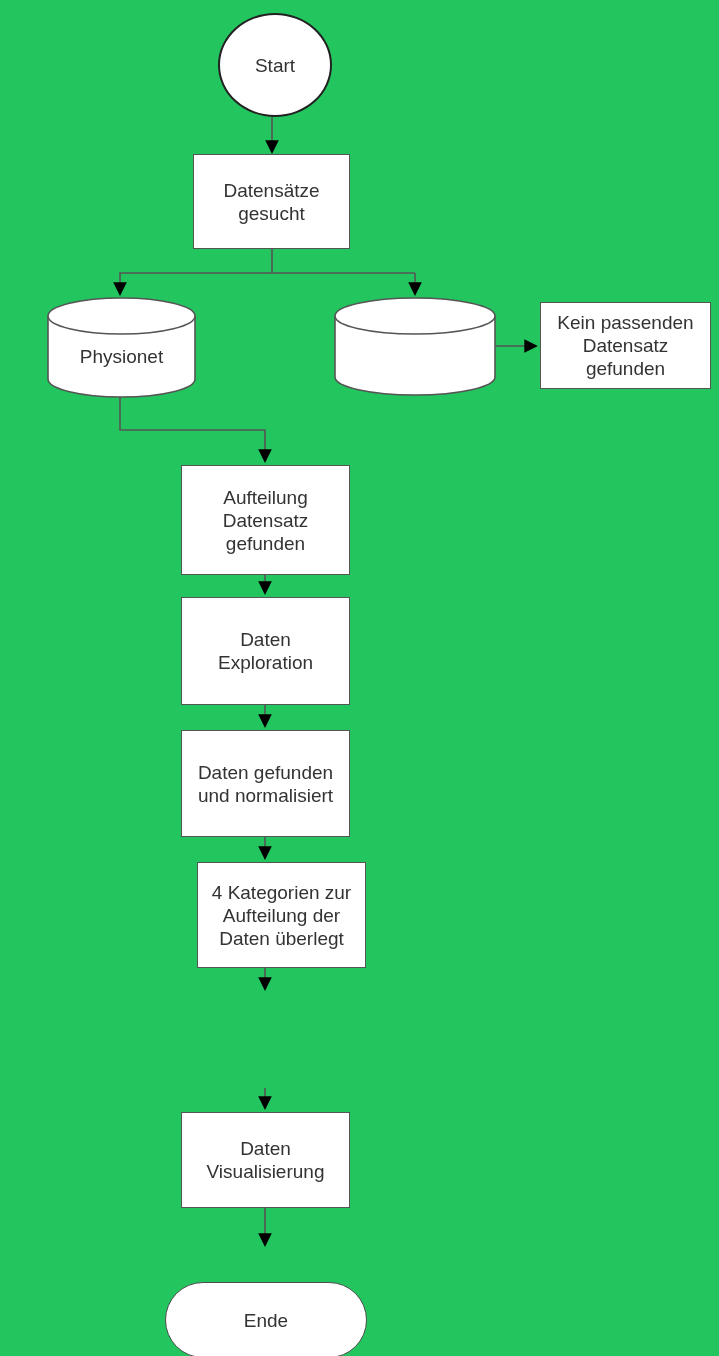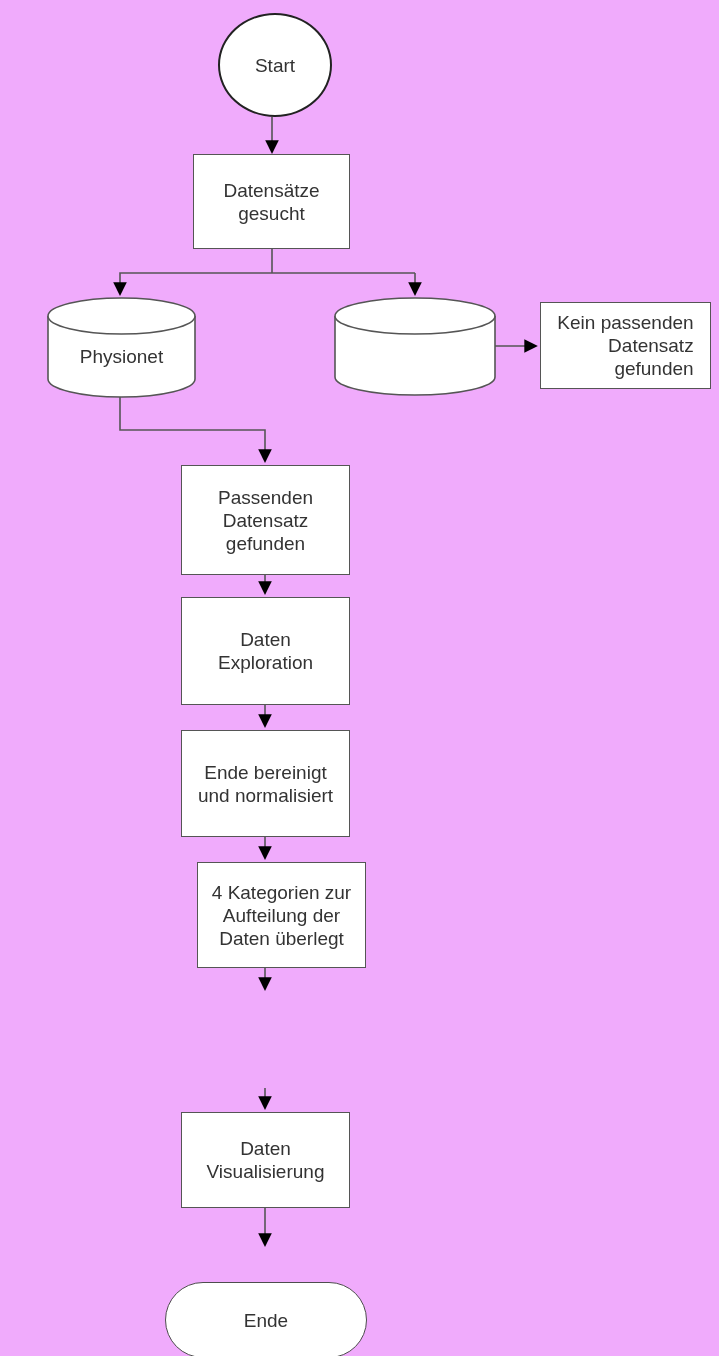--- a/index.html
+++ b/index.html
@@ -1,20 +1,20 @@
 <!DOCTYPE html>
 <html><head>
 <meta charset="utf-8">
 <style>
   html, body { margin: 0; padding: 0; background: #ffffff; }
   #canvas {
     position: relative;
     width: 719px;
     height: 1356px;
-    background: #f0abfc;
+    background: #22c55e;
     font-family: "Liberation Sans", sans-serif;
     overflow: hidden;
   }
   #connector-layer {
     position: absolute;
     left: 0; top: 0;
     width: 719px; height: 1356px;
     z-index: 1;
   }
   .node {
@@ -46,21 +46,21 @@
   }
   .cyl-label {
     background: transparent;
     border: none;
   }
   
   #n-start          { left: 218px; top: 13px;   width: 114px; height: 104px; }
   #n-datensaetze    { left: 193px; top: 154px;  width: 157px; height: 95px;  }
   #n-physionet-lbl  { left: 48px;  top: 316px;  width: 147px; height: 81px;  }
   #n-kaggle-lbl     { left: 335px; top: 316px;  width: 160px; height: 79px;  }
-  #n-kein           { left: 540px; top: 302px;  width: 171px; height: 87px; text-align: right;  }
+  #n-kein           { left: 540px; top: 302px;  width: 171px; height: 87px;  }
   #n-passenden      { left: 181px; top: 465px;  width: 169px; height: 110px; }
   #n-exploration    { left: 181px; top: 597px;  width: 169px; height: 108px; }
   #n-bereinigt      { left: 181px; top: 730px;  width: 169px; height: 107px; }
   #n-kategorien     { left: 197px; top: 862px;  width: 169px; height: 106px; }
   #n-haeufigkeiten  { left: 181px; top: 993px;  width: 169px; height: 95px;  }
   #n-visualisierung { left: 181px; top: 1112px; width: 169px; height: 96px;  }
   #n-ende           { left: 165px; top: 1282px; width: 202px; height: 76px;  }
 </style>
 </head>
 <body>
@@ -121,32 +121,32 @@
   </div>
 
 
   <div id="n-kein" class="node rect">
     <span>Kein passenden
 Datensatz
 gefunden</span>
   </div>
 
   <div id="n-passenden" class="node rect">
-    <span>Passenden
+    <span>Aufteilung
 Datensatz
 gefunden</span>
   </div>
 
   <div id="n-exploration" class="node rect">
     <span>Daten
 Exploration</span>
   </div>
 
   <div id="n-bereinigt" class="node rect">
-    <span>Ende bereinigt
+    <span>Daten gefunden
 und normalisiert</span>
   </div>
 
   <div id="n-kategorien" class="node rect">
     <span>4 Kategorien zur
 Aufteilung der
 Daten überlegt</span>
   </div>
 
 

